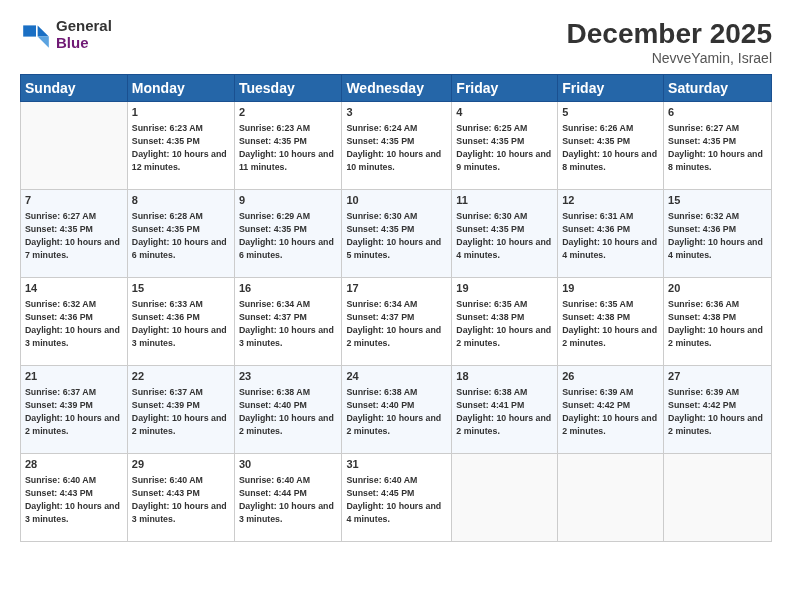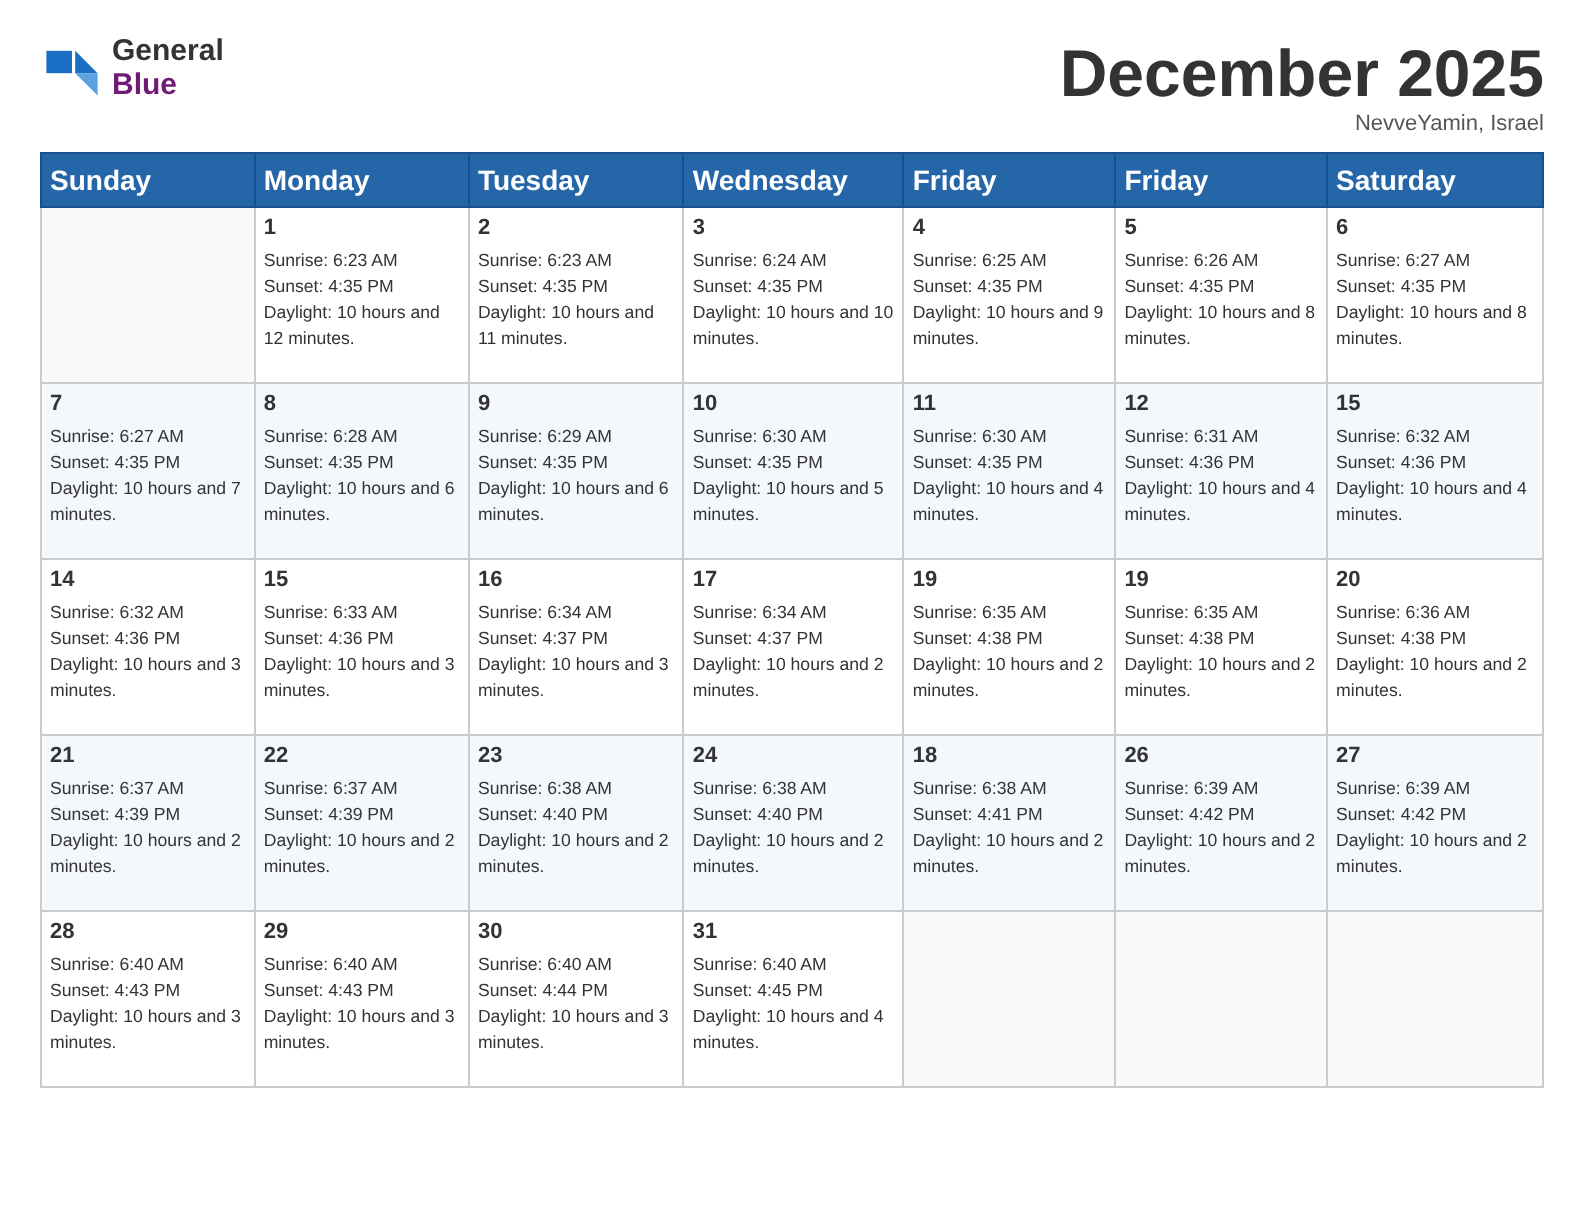--- a/index.html
+++ b/index.html
@@ -37,26 +37,26 @@
     .logo-general { color: #333; }
     .logo-blue { color: #701a75; }
     .logo-icon {
       width: 32px;
       height: 32px;
     }
     .title-block {
       text-align: right;
     }
     .month-title {
-      font-size: 33px;
+      font-size: 28px;
       font-weight: bold;
       color: #333;
     }
     .location {
-      font-size: 11px;
+      font-size: 14px;
       color: #555;
     }
     .calendar {
       width: 100%;
       border-collapse: collapse;
       font-size: 9.5px;
     }
     .calendar th {
       background: #2566a8;
       color: #fff;
@@ -82,20 +82,21 @@
     .day-number {
       font-size: 11px;
       font-weight: bold;
       margin-bottom: 2px;
       display: block;
     }
     .day-info {
       font-size: 8.8px;
       line-height: 1.45;
       color: #333;
+      font-weight: bold;
     }
     tr:nth-child(odd) td { background: #fff; }
     tr:nth-child(even) td { background: #f4f8fd; }
     .header-row th { background: #2566a8 !important; }
   </style>
 </head>
 <body>
 
 <div class="page">
   <div class="header">

